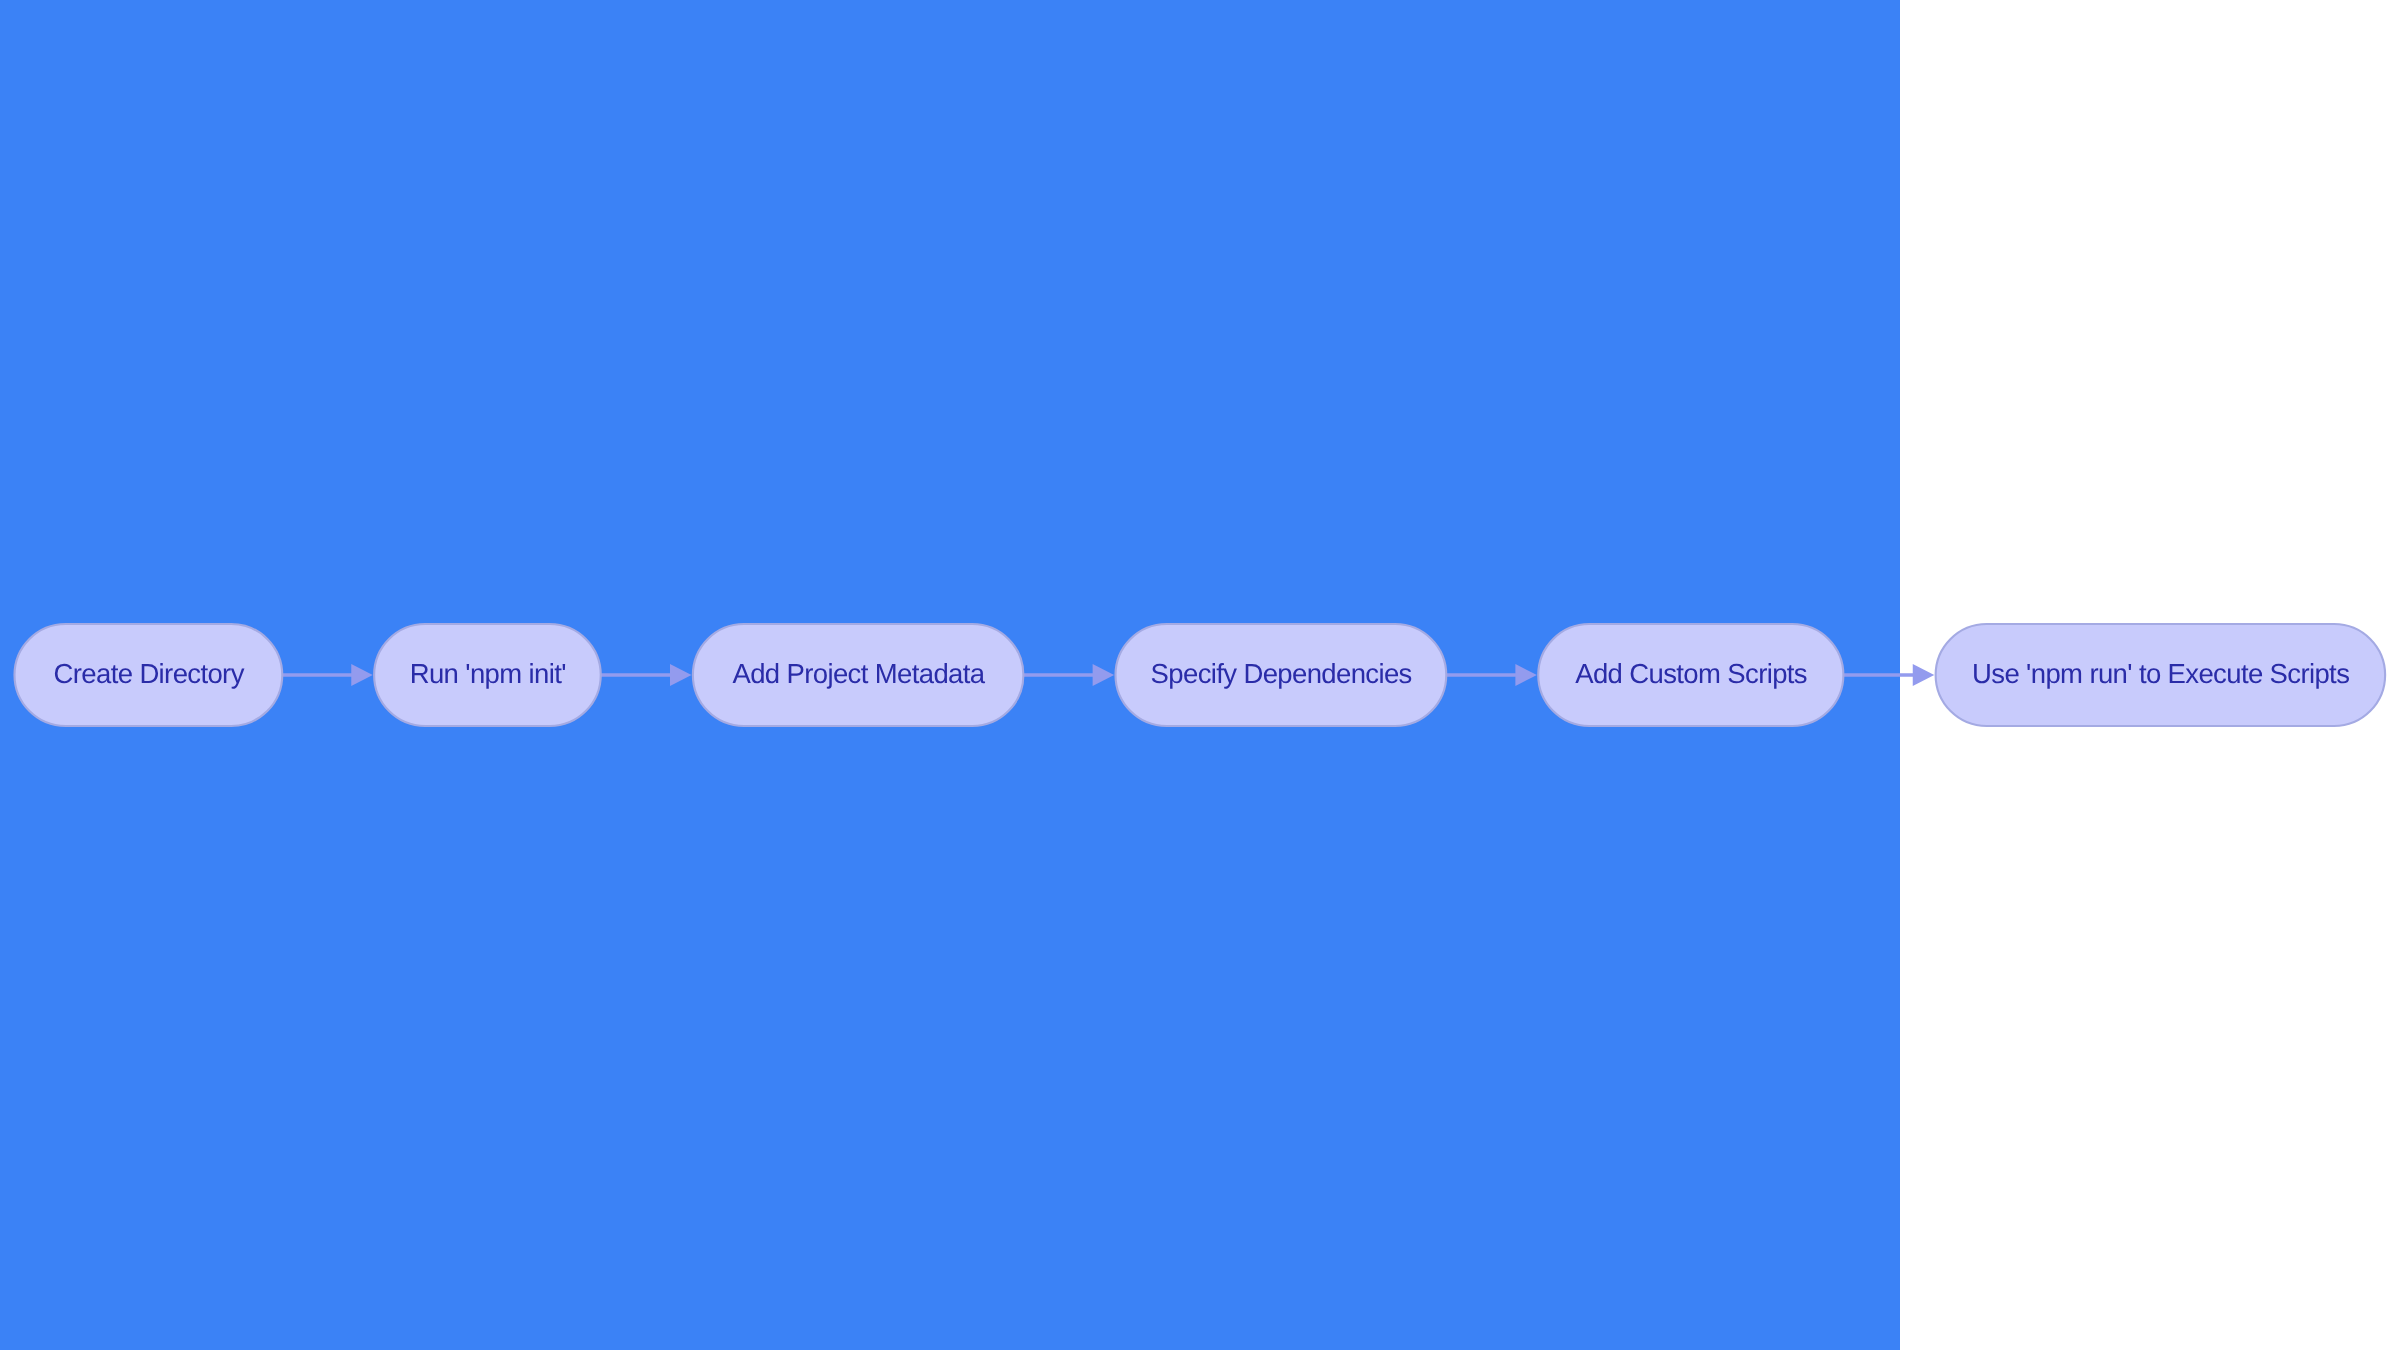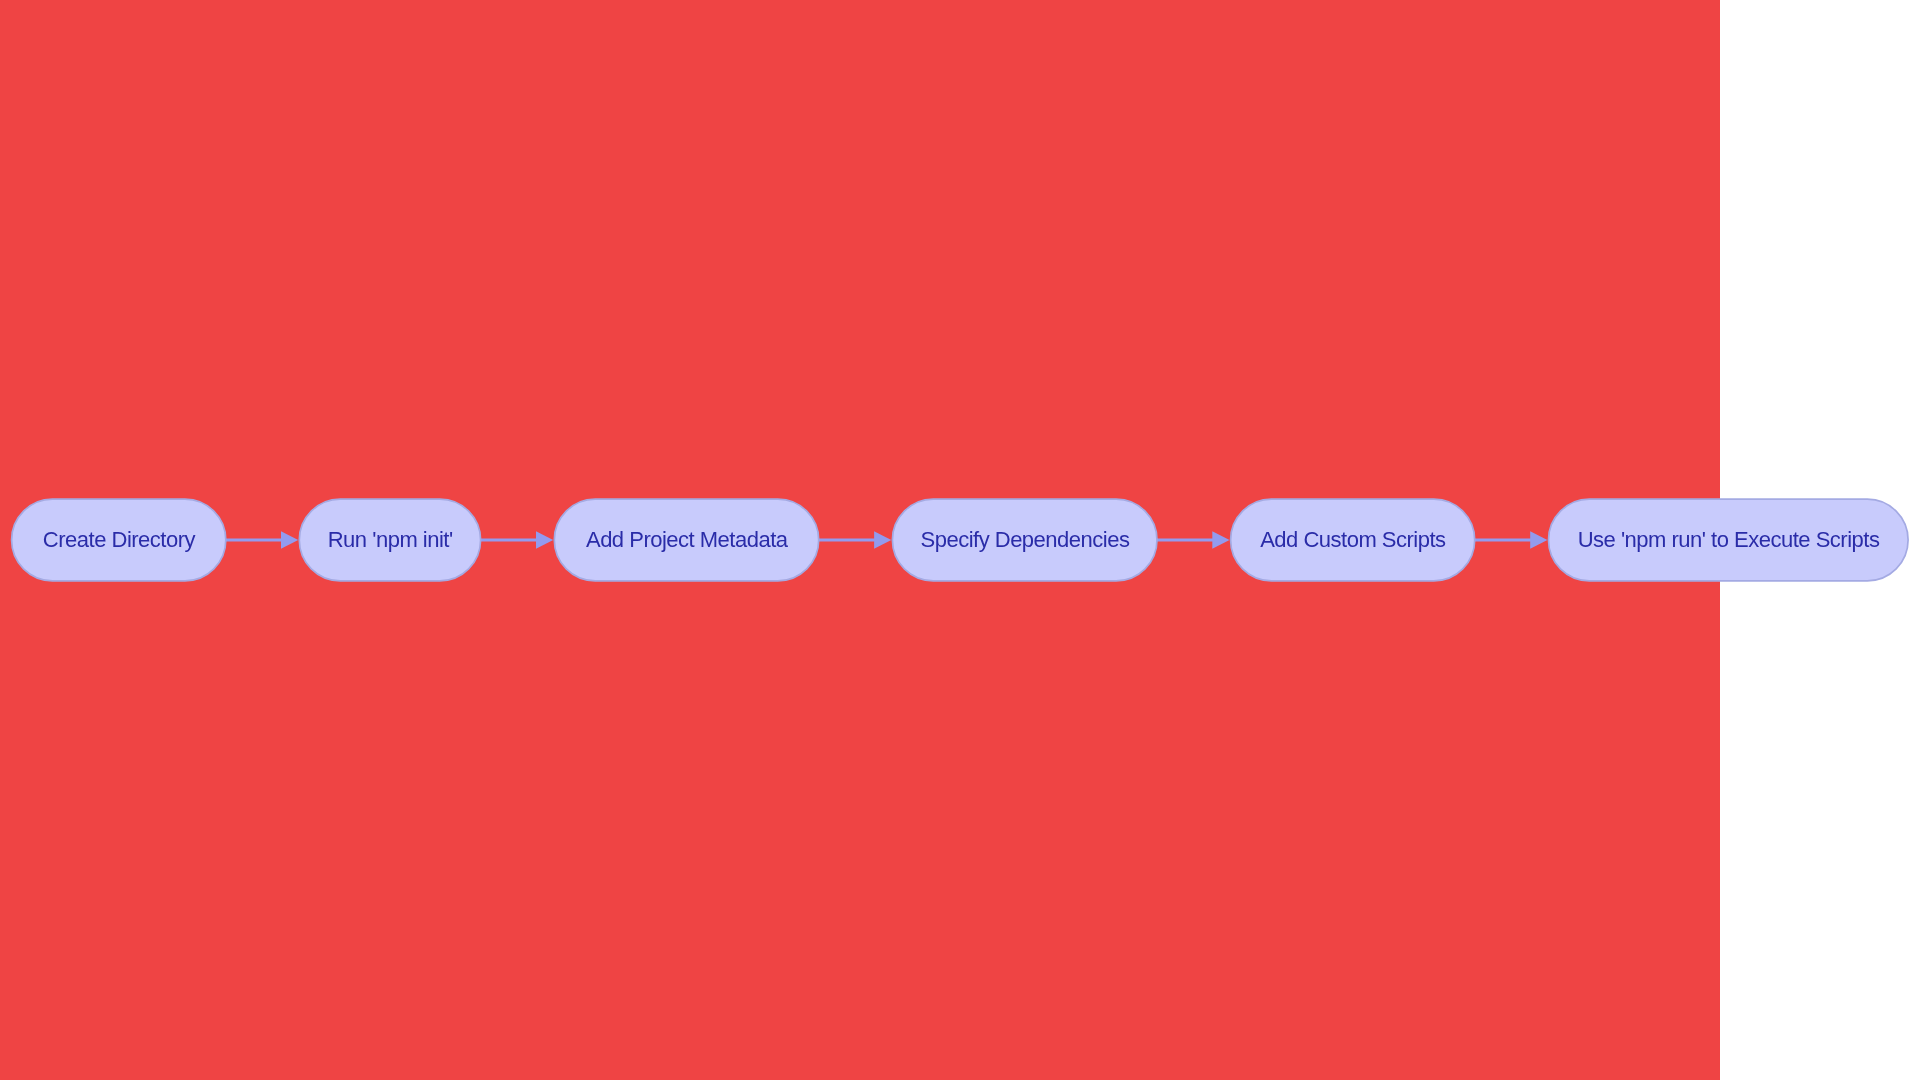--- a/index.html
+++ b/index.html
@@ -6,23 +6,23 @@
   html, body {
     margin: 0;
     padding: 0;
     width: 1920px;
     height: 1080px;
     background: #ffffff;
     overflow: hidden;
   }
   #diagram {
     position: relative;
-    width: 1720px;
+    width: 1520px;
     height: 1080px;
-    background: #ef4444;
+    background: #3b82f6;
     font-family: "Liberation Sans", sans-serif;
   }
   #flow-svg {
     position: absolute;
     left: 0;
     top: 0;
     
     filter: blur(0.3px);
   }
   .node-shape {

